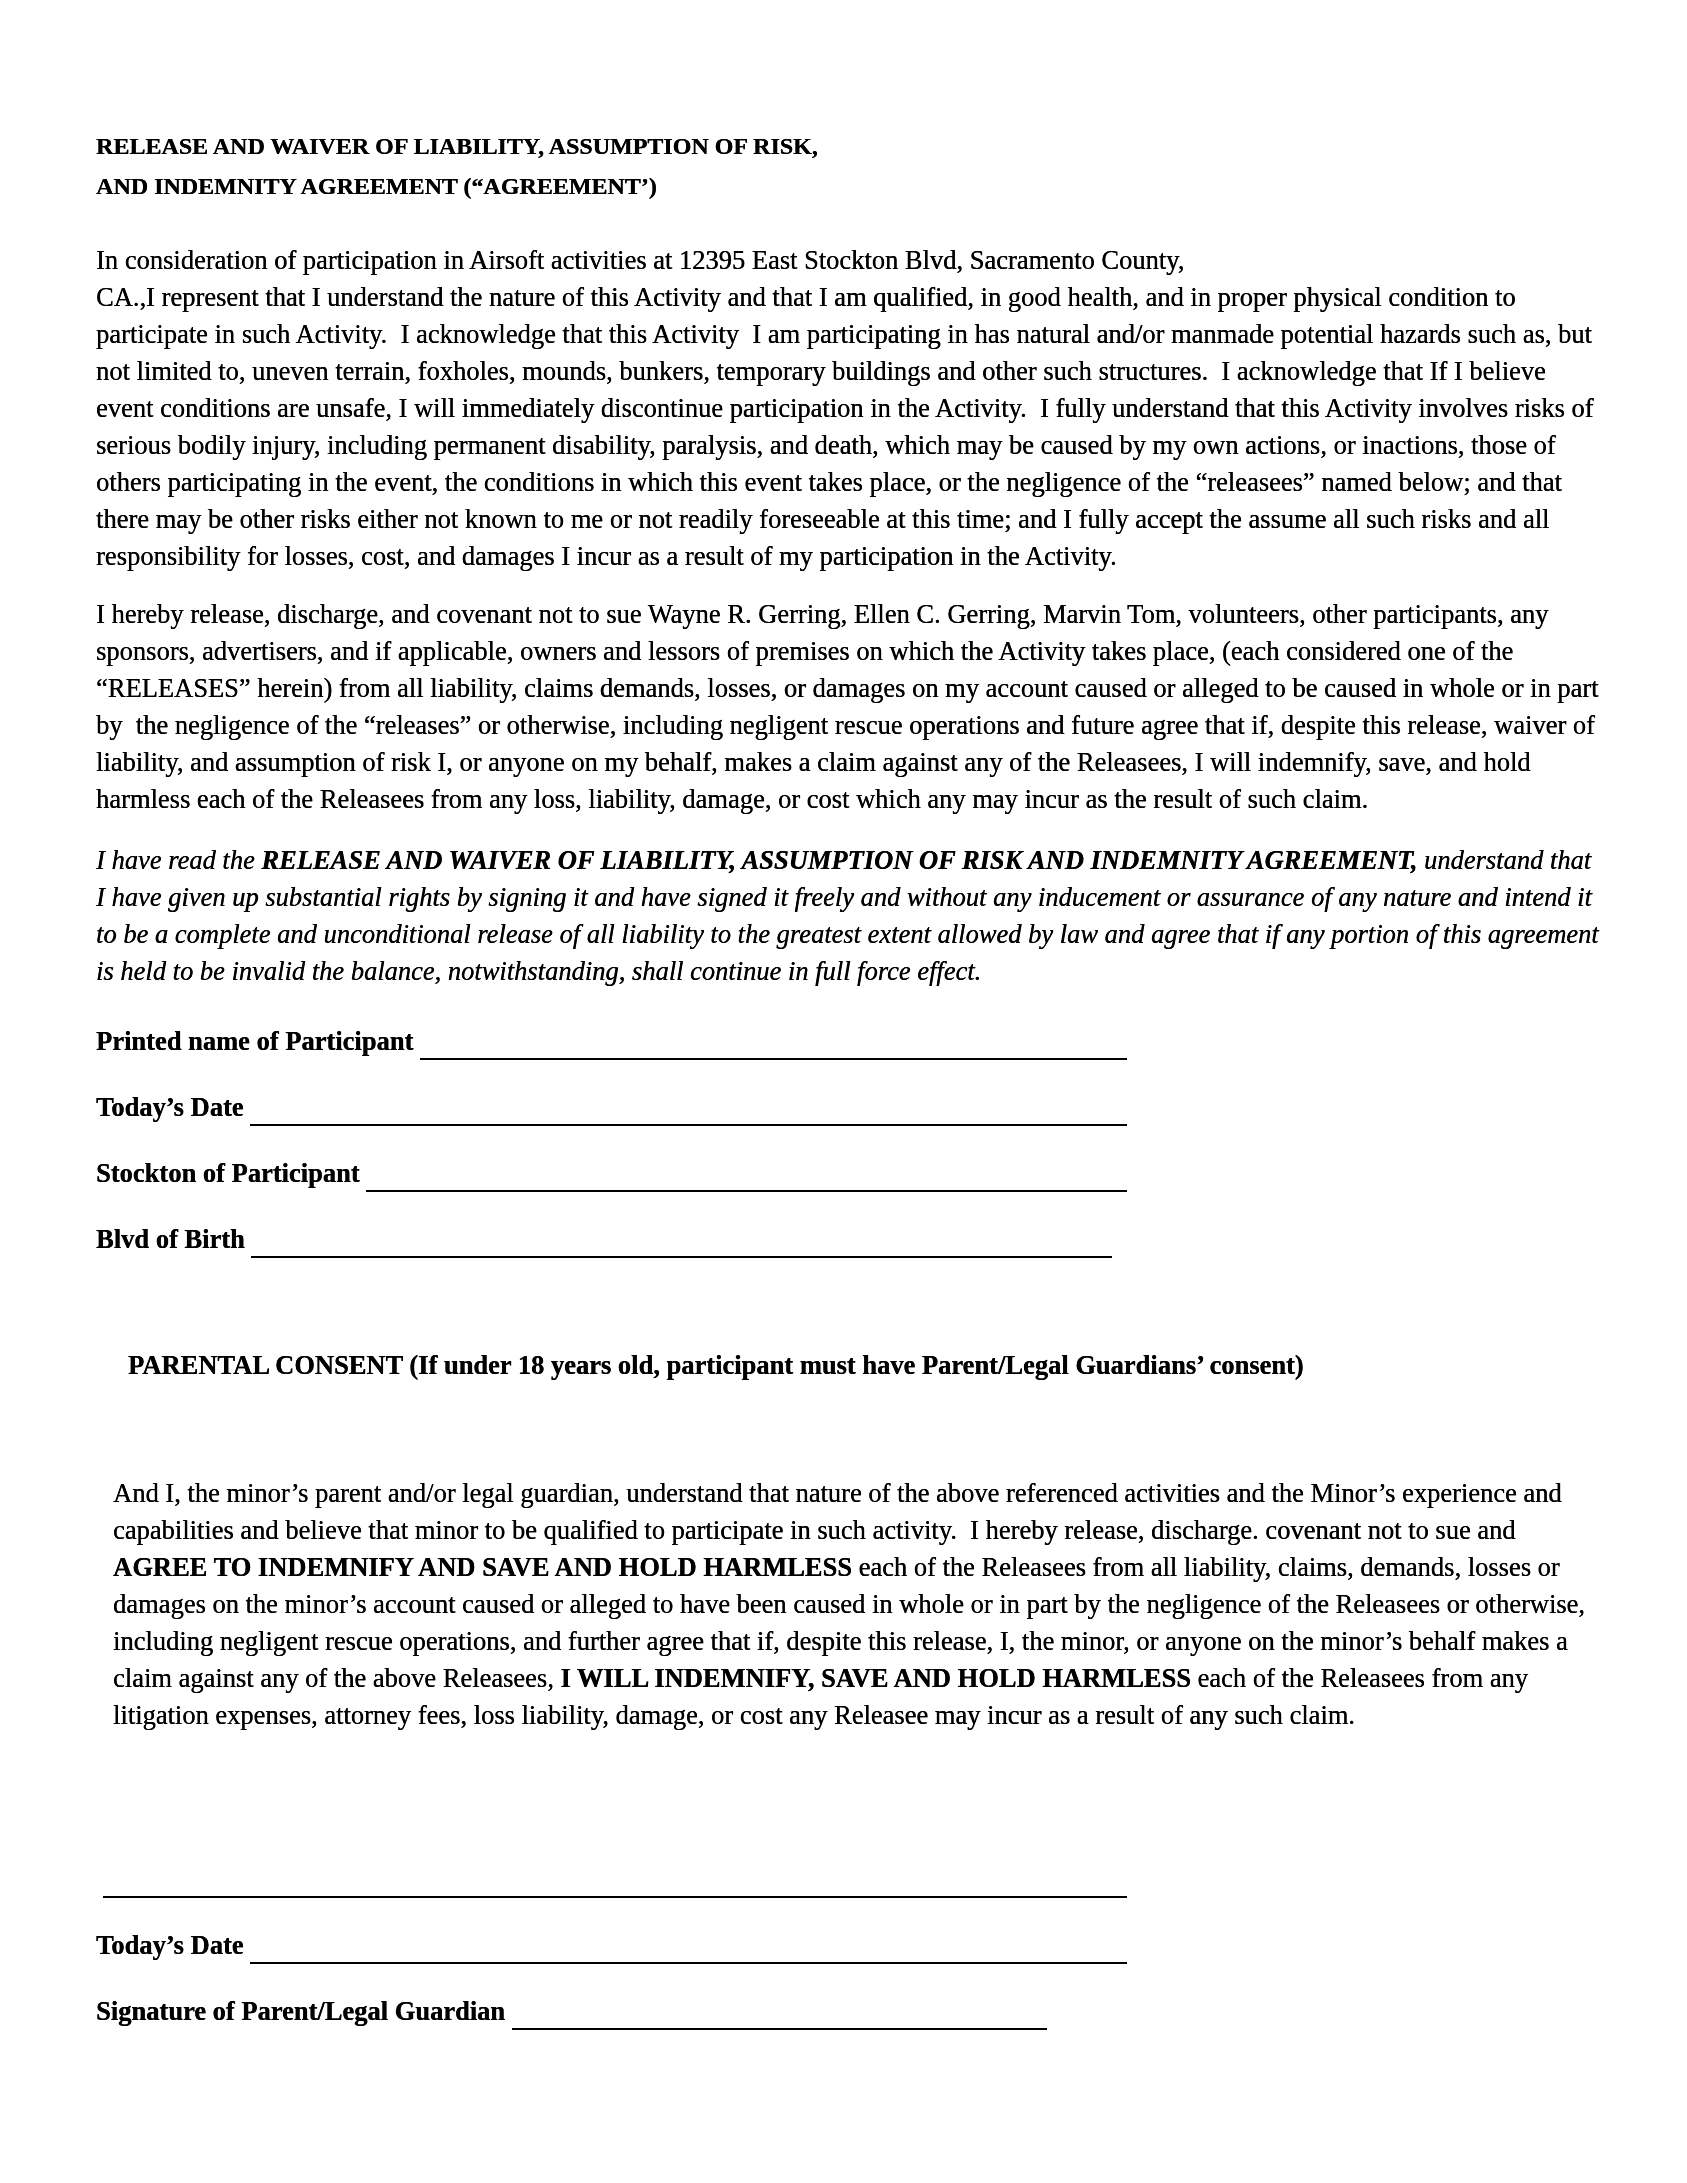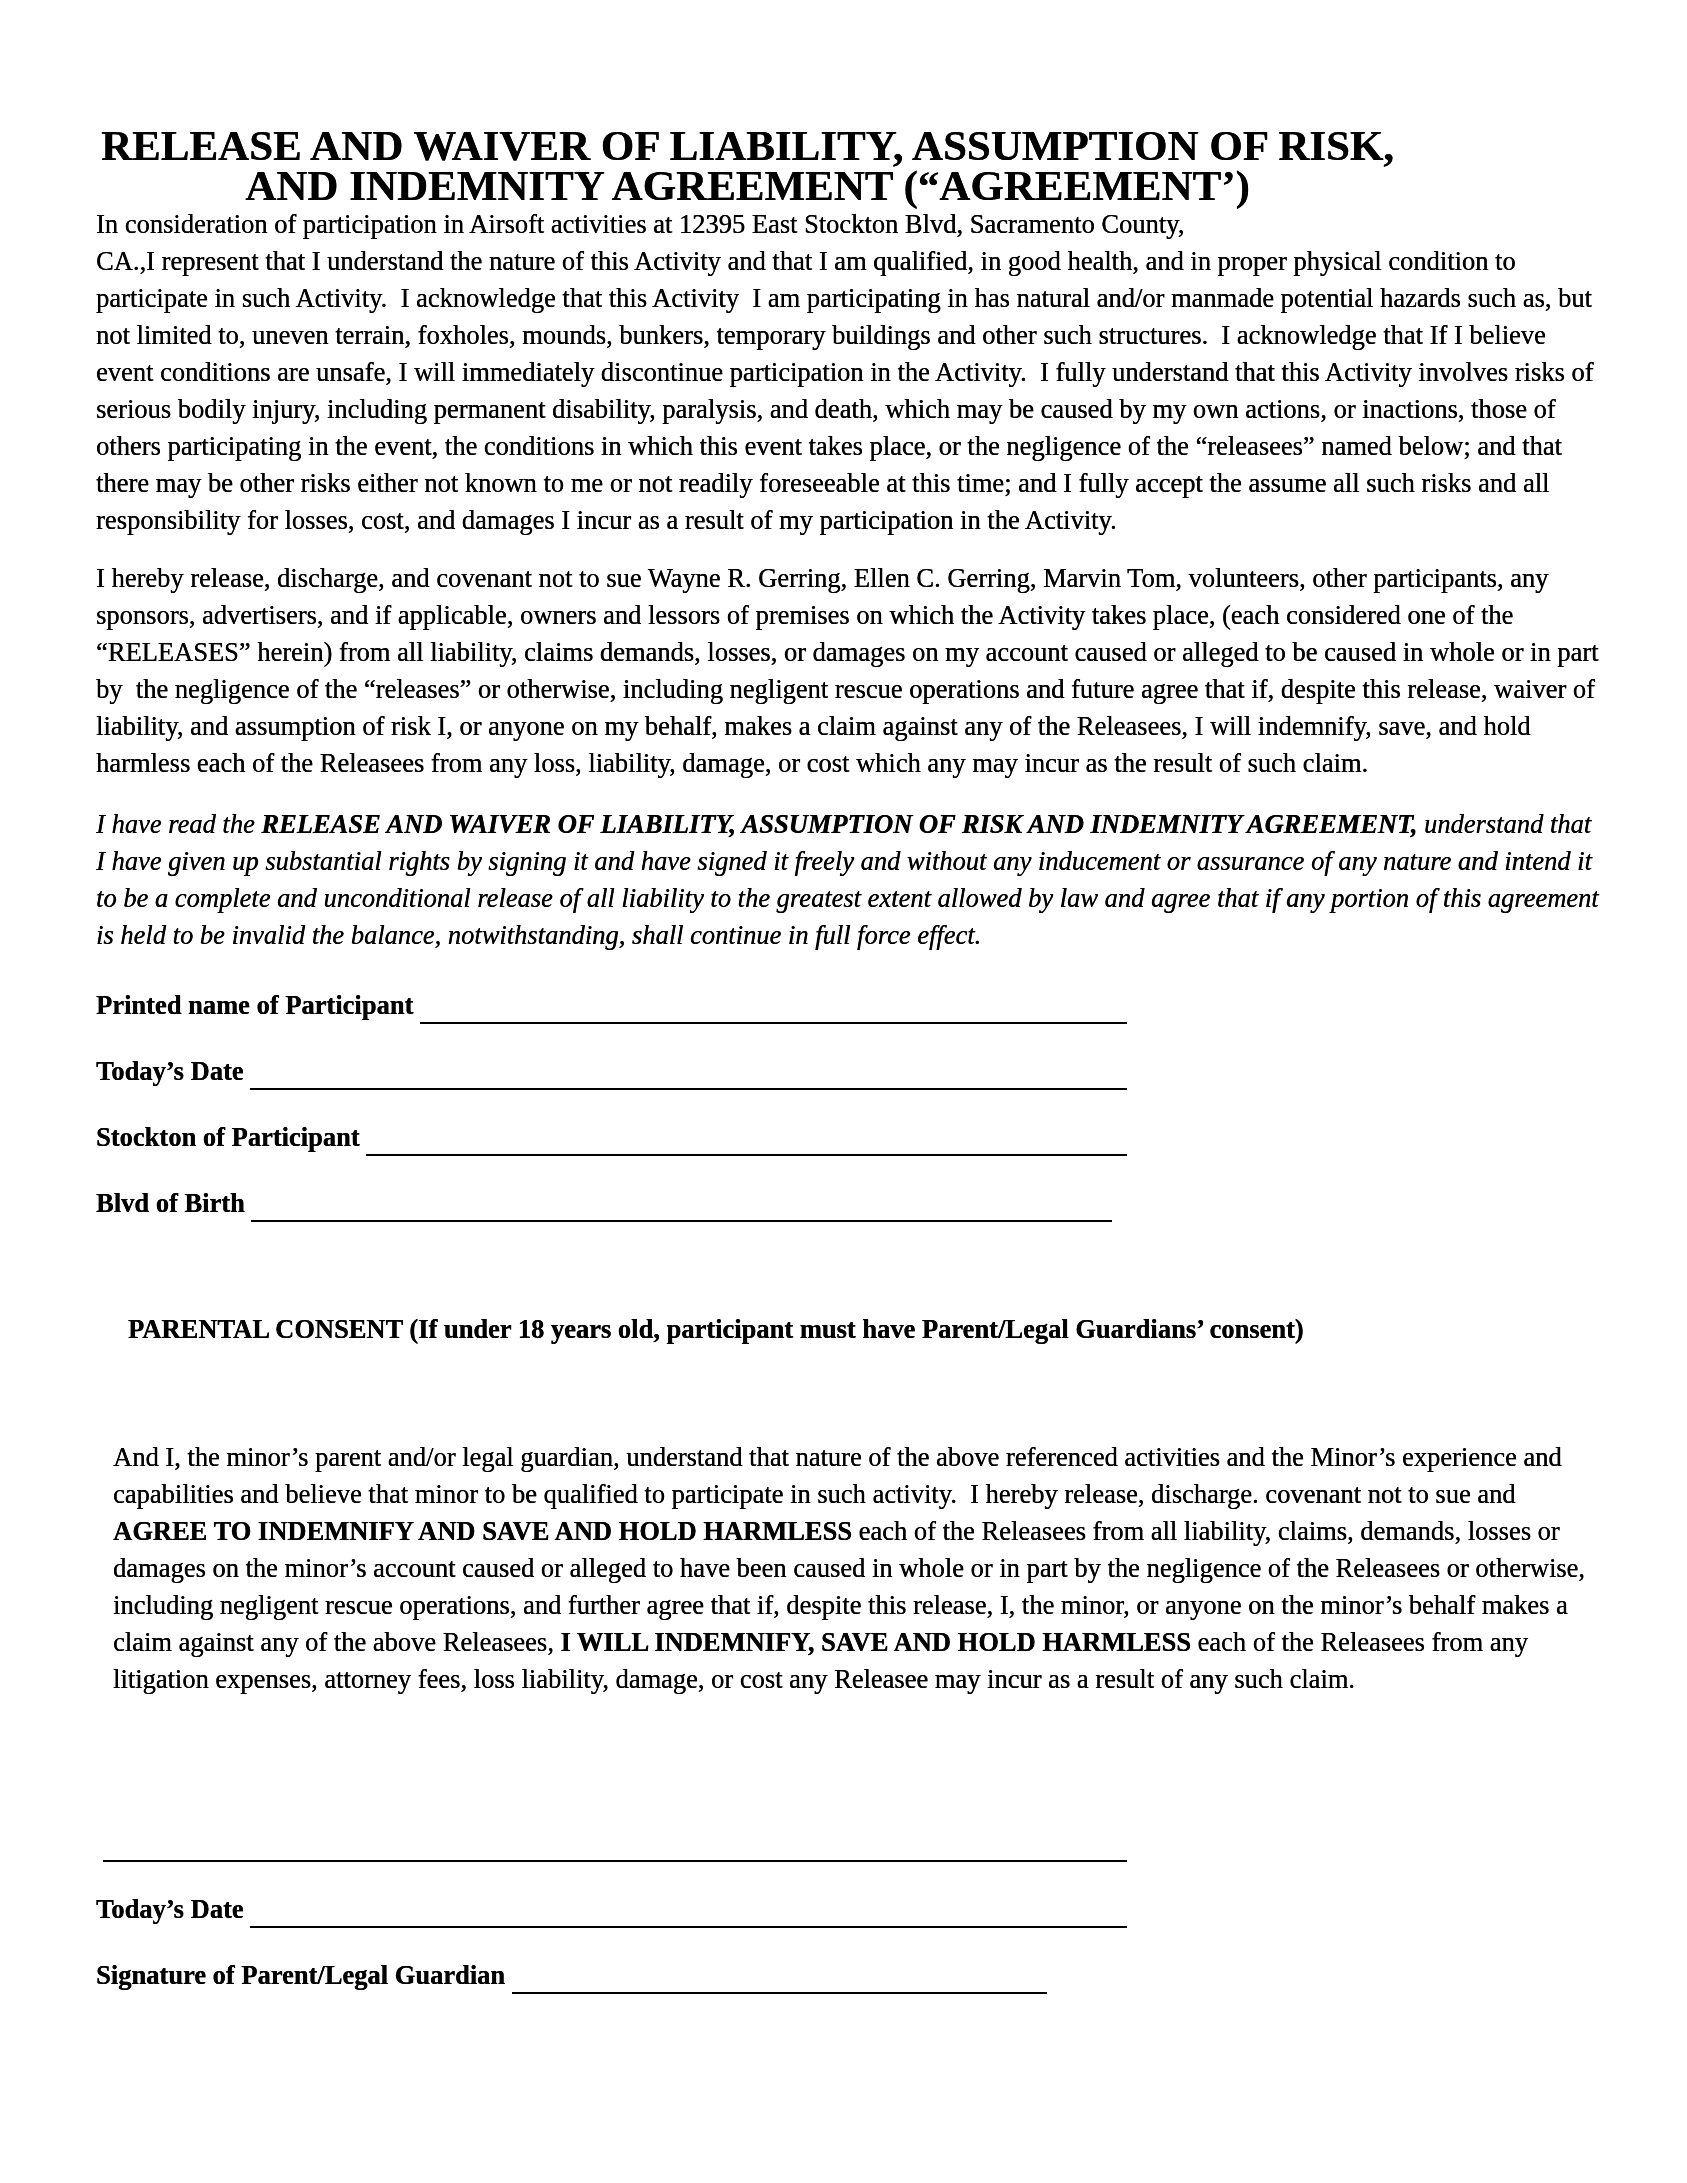--- a/index.html
+++ b/index.html
@@ -16,27 +16,26 @@
     position: absolute;
     left: 96px;
     top: 126px;
     width: 1508px;
     font-size: 26.5px;
     line-height: 37px;
     text-shadow: 0.3px 0 0 #000;
   }
   .title {
     font-weight: bold;
-    font-size: 43px;
+    font-size: 24px;
     line-height: 40px;
-    text-align: center;
     margin: 0 205px 0 0;
   }
   .para { margin: 0; white-space: pre-wrap; }
-  .p1 { }
+  .p1 { margin-top: 36px; }
   .p2 { margin-top: 21px; }
   .p3 { margin-top: 24px; font-style: italic; }
   .b  { font-weight: bold; }
   .fields { margin: 0; }
   .participant-fields { margin-top: 33px; }
   .guardian-fields    { margin-top: 36px; }
   .field {
     display: flex;
     align-items: stretch;
     height: 37px;

